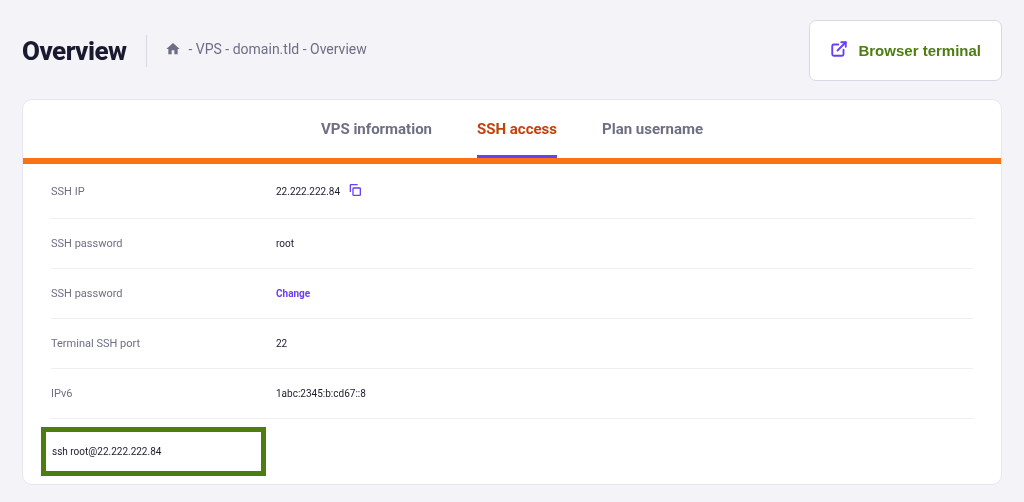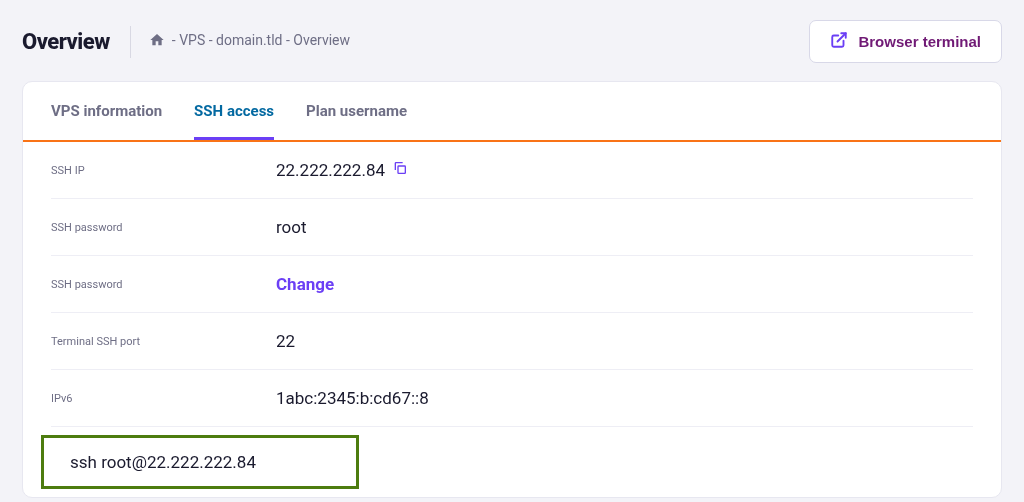--- a/index.html
+++ b/index.html
@@ -18,21 +18,21 @@
       display: flex;
       align-items: center;
       justify-content: space-between;
       padding: 20px 22px 18px 22px;
     }
     .header-left {
       display: flex;
       align-items: center;
     }
     .page-title {
-      font-size: 22px;
+      font-size: 26px;
       font-weight: 800;
       color: #1a1a2e;
       letter-spacing: -0.5px;
       padding-right: 20px;
     }
     .divider-vert {
       width: 1px;
       height: 32px;
       background: #d8d8e3;
       margin-right: 18px;
@@ -44,55 +44,56 @@
       color: #6e6e85;
       font-size: 14px;
     }
     .breadcrumb .home-icon {
       color: #6e6e85;
     }
     .terminal-btn {
       display: inline-flex;
       align-items: center;
       gap: 10px;
-      padding: 10px 20px;
+      padding: 19px 20px;
       border: 1px solid #d8d8e8;
       border-radius: 7px;
       background: #fff;
-      color: #701a75;
+      color: #4d7c0f;
       font-weight: 700;
       font-size: 15px;
       cursor: pointer;
     }
     .terminal-btn svg {
       stroke: #6b3ff5;
     }
     .card {
       background: #fff;
       border: 1px solid #e7e7f0;
       border-radius: 10px;
       margin: 0 22px 22px 22px;
       overflow: hidden;
     }
     .tabs {
       display: flex;
       padding: 0 28px;
-      border-bottom: 2px solid #f97316;
-      gap: 32px;
+      border-bottom: 6px solid #f97316;
+      gap: 45px;
+      justify-content: center;
     }
     .tab {
       padding: 20px 0 17px 0;
       color: #6e6e85;
       font-weight: 700;
       font-size: 15px;
       cursor: pointer;
       border-bottom: 3px solid transparent;
     }
     .tab.active {
-      color: #0369a1;
+      color: #c2410c;
       border-bottom-color: #6b3ff5;
     }
     .rows {
       padding: 0 28px;
     }
     .row {
       display: flex;
       align-items: center;
       padding: 18px 0;
       border-bottom: 1px solid #eeeef5;
@@ -100,33 +101,33 @@
     .row:last-child {
       border-bottom: none;
     }
     .row-label {
       width: 225px;
       color: #6e6e85;
       font-size: 11px;
     }
     .row-value {
       color: #1a1a2e;
-      font-size: 17px;
+      font-size: 10px;
       display: flex;
       align-items: center;
       gap: 7px;
     }
     .row-value.link {
       color: #6b3ff5;
       font-weight: 700;
       cursor: pointer;
     }
     .row-value.boxed {
-      border: 3px solid #4d7c0f;
-      padding: 14px 100px 14px 26px;
+      border: 5px solid #4d7c0f;
+      padding: 14px 100px 14px 6px;
       margin-left: -10px;
       margin-top: -10px;
       margin-bottom: -10px;
       text-align: center;
     }
     .copy-icon {
       cursor: pointer;
       color: #6b3ff5;
     }
   </style>

